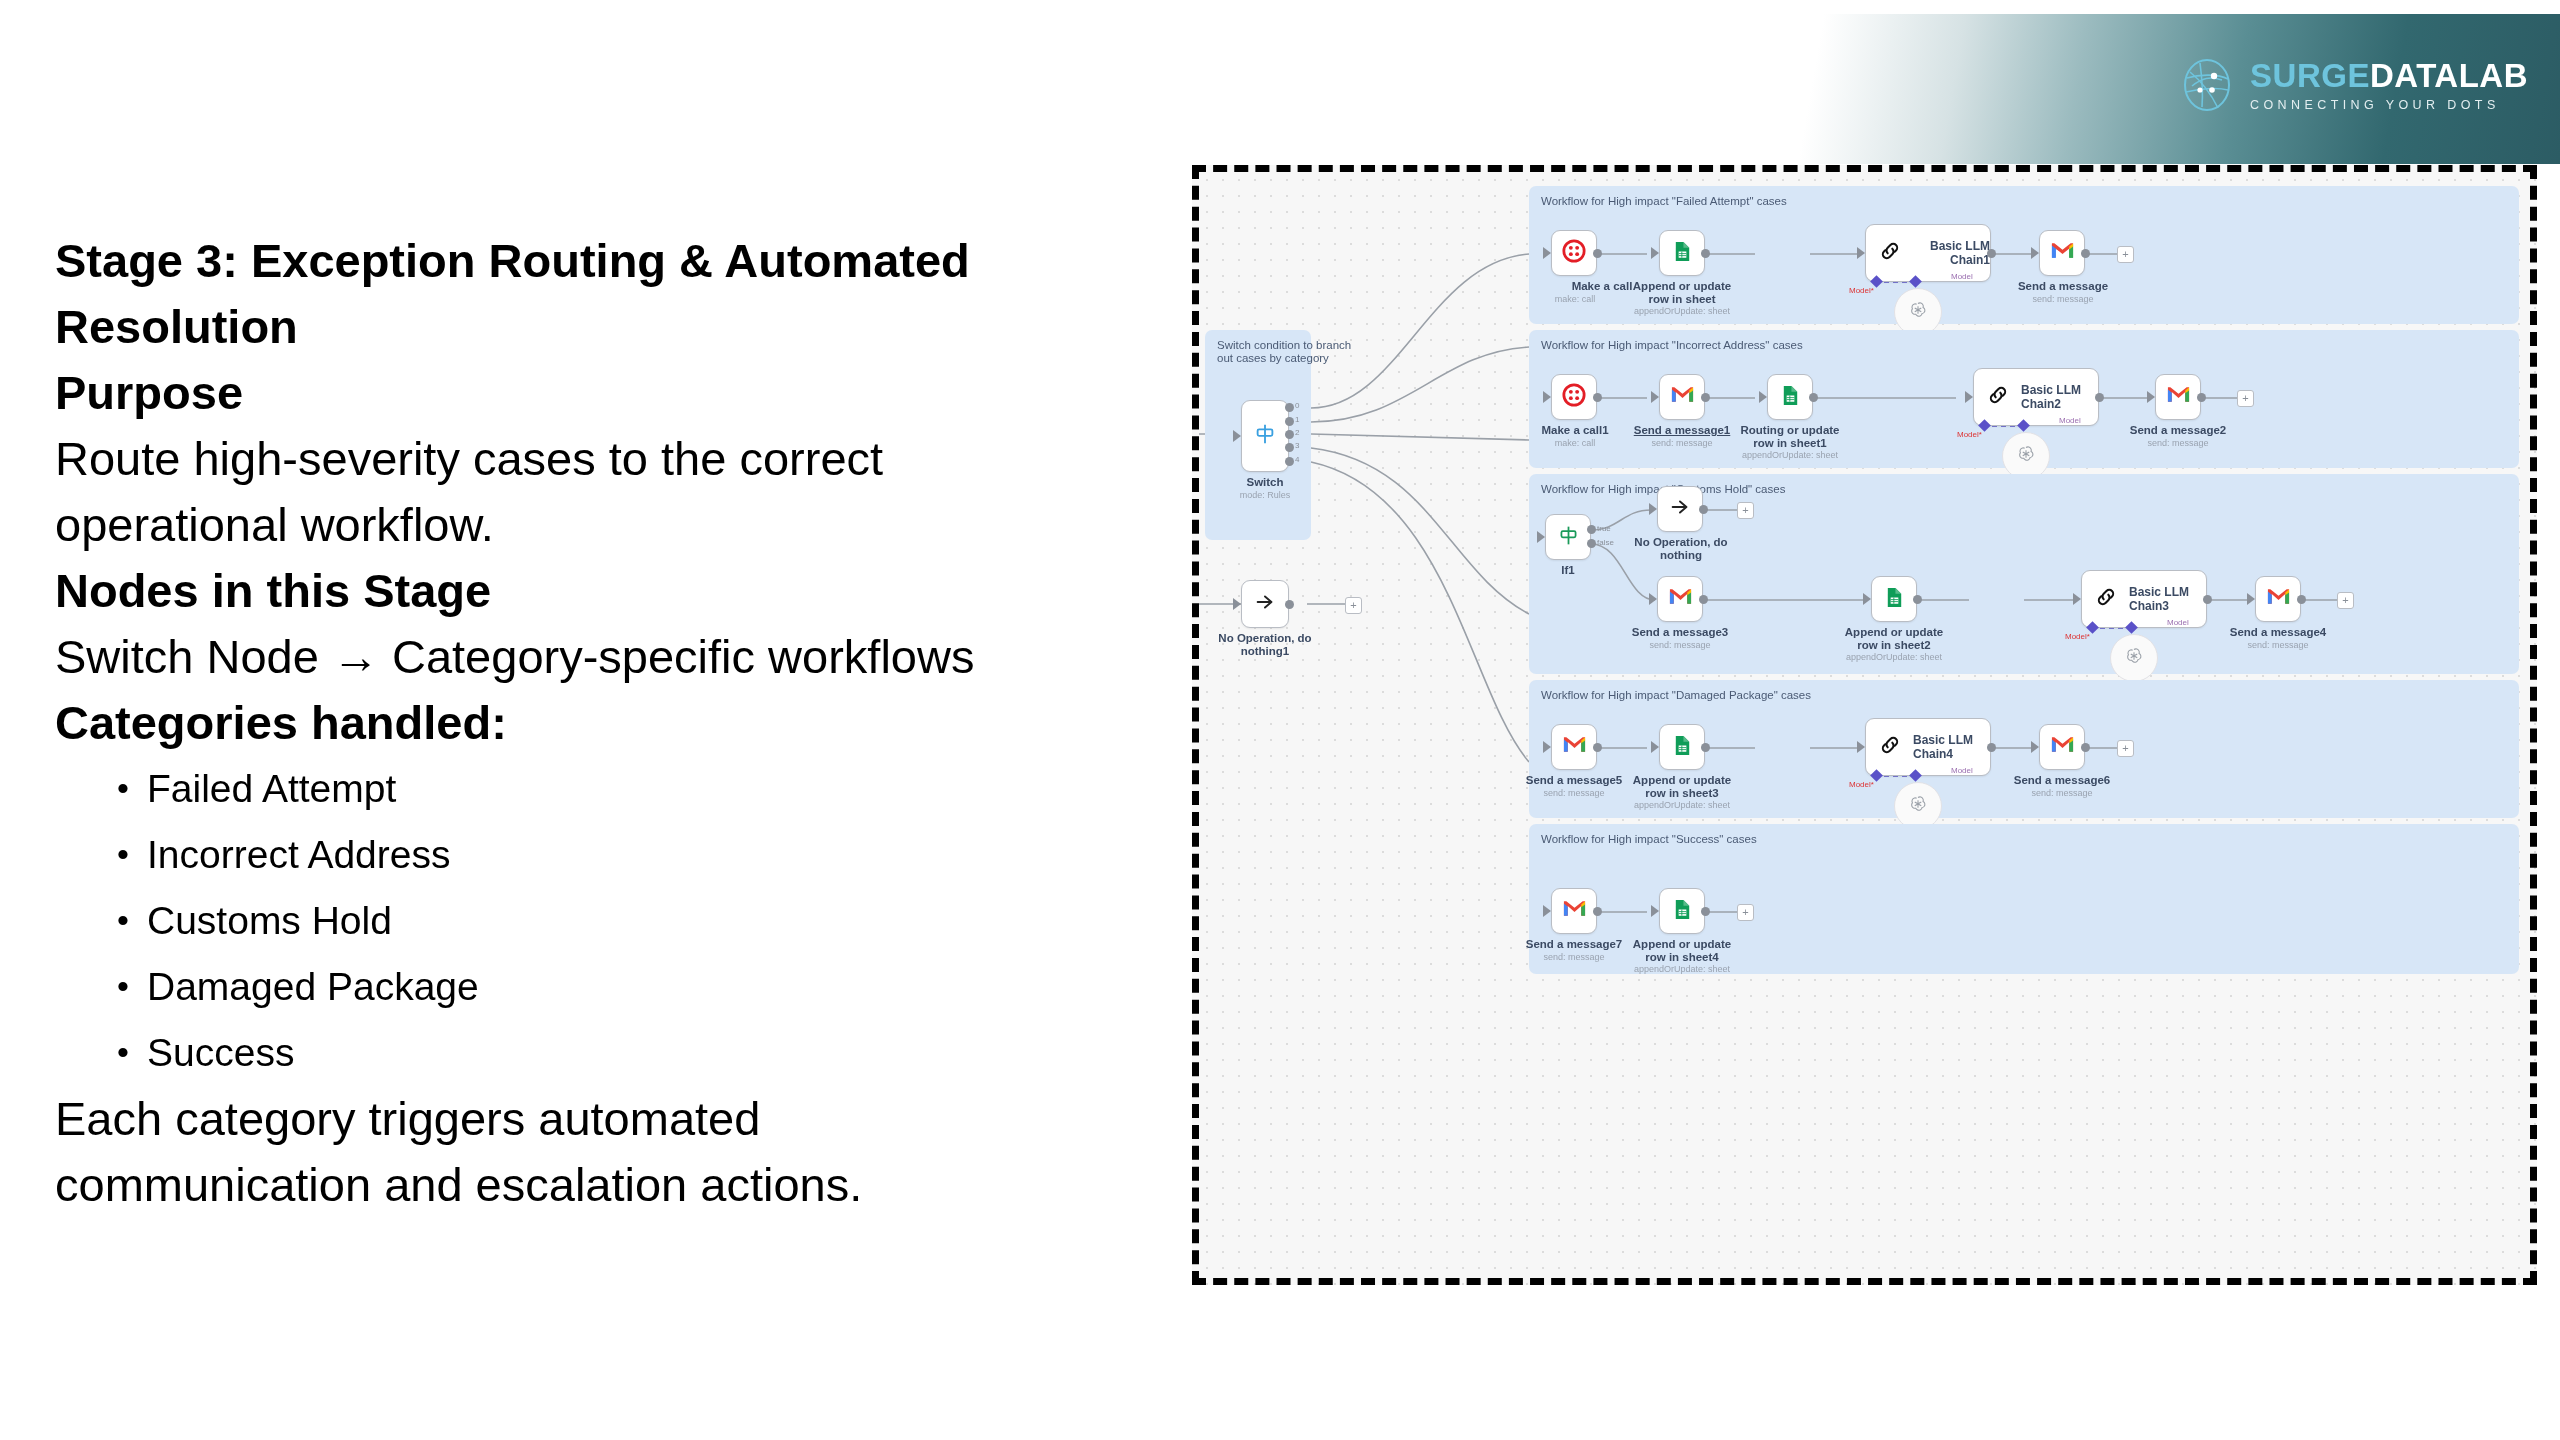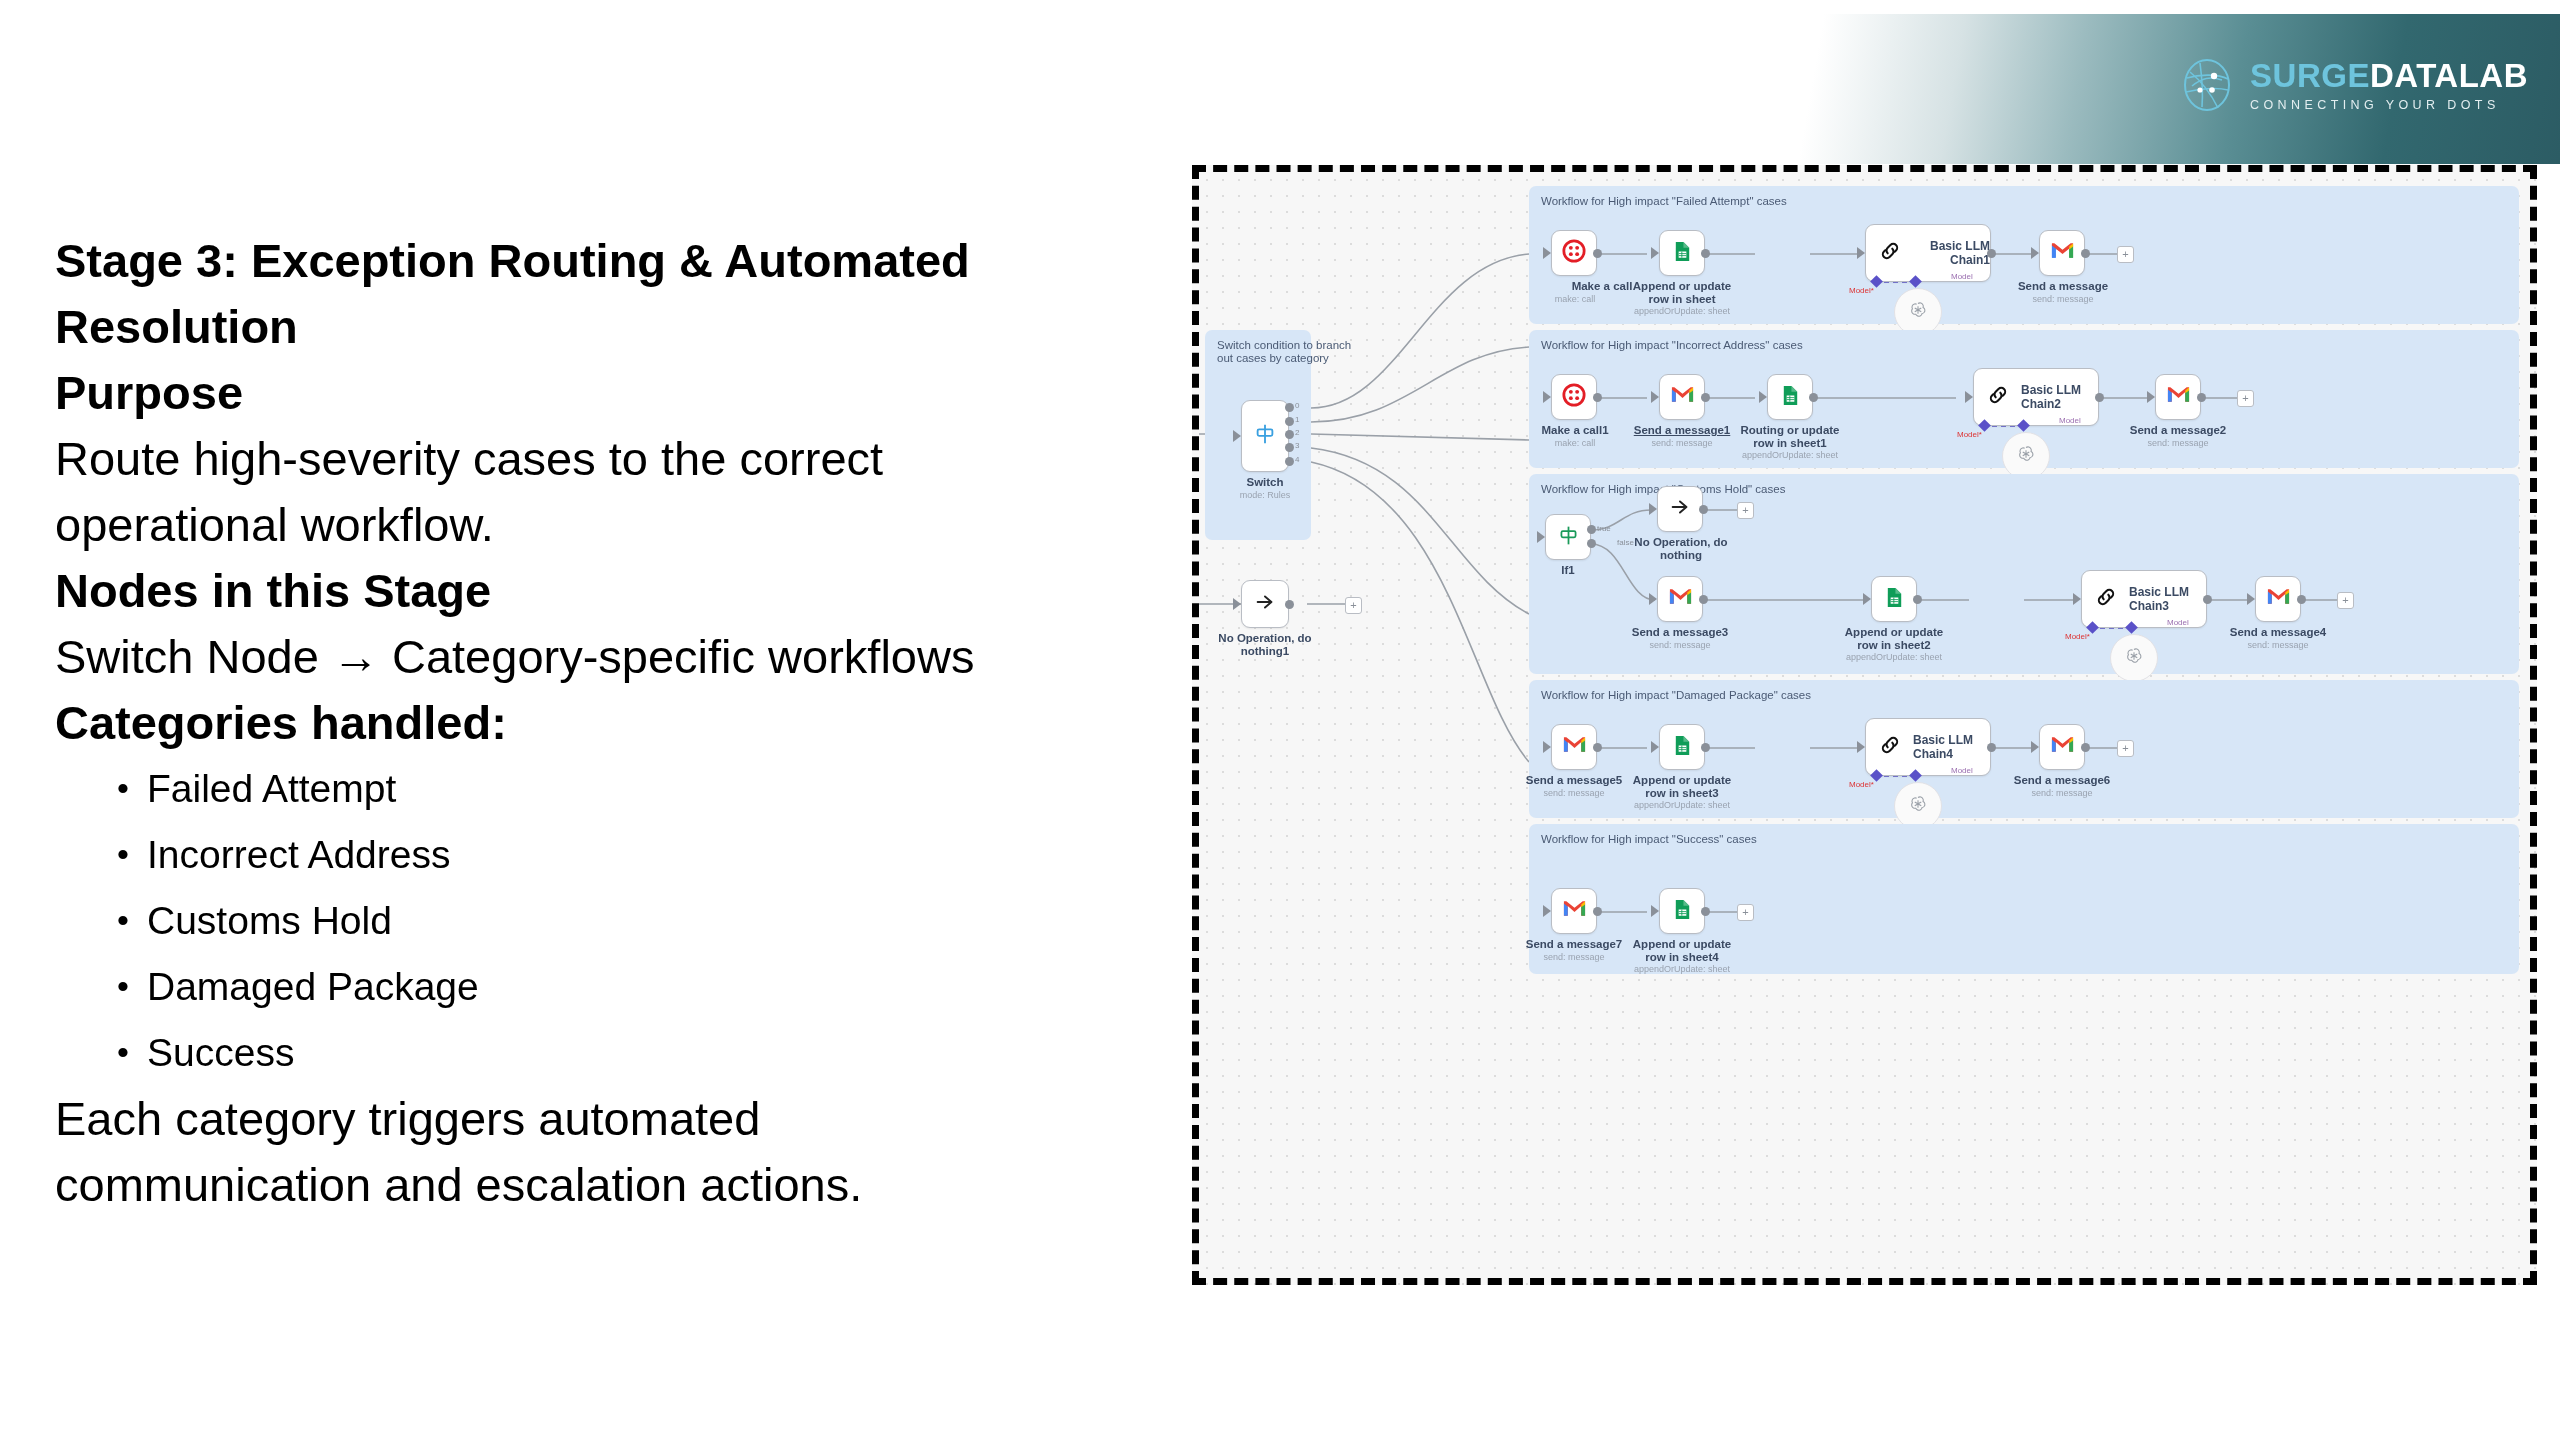--- a/index.html
+++ b/index.html
@@ -458,21 +458,21 @@
         <svg viewBox="0 0 26 26" width="23" height="23">
           <rect x="5" y="8" width="16" height="7" rx="1.6" fill="none" stroke="#1a9a5a" stroke-width="2"></rect>
           <line x1="13" y1="3" x2="13" y2="23" stroke="#1a9a5a" stroke-width="2"></line>
         </svg>
       </span>
     </div>
     <span class="port-in" style="left:338px;top:359px;"></span>
     <span class="port" style="left:388px;top:353px;"></span>
     <span class="port" style="left:388px;top:367px;"></span>
     <span class="edge-lbl" style="left:398px;top:352px;">true</span>
-    <span class="edge-lbl" style="left:398px;top:366px;margin-left:20px;">false</span>
+    <span class="edge-lbl" style="left:398px;top:366px;">false</span>
     <span class="node-label" style="left:330px;top:392px;width:78px;">If1</span>
 
     <div class="node" style="left:458px;top:314px;width:46px;height:46px;">
       <span>
         <svg viewBox="0 0 24 24" width="22" height="22">
             <path d="M4 12h14M12 6l7 6-7 6" fill="none" stroke="#222" stroke-width="2.1" stroke-linecap="round" stroke-linejoin="round"></path>
           </svg>
       </span>
     </div>
     <span class="port-in" style="left:450px;top:331px;"></span>

